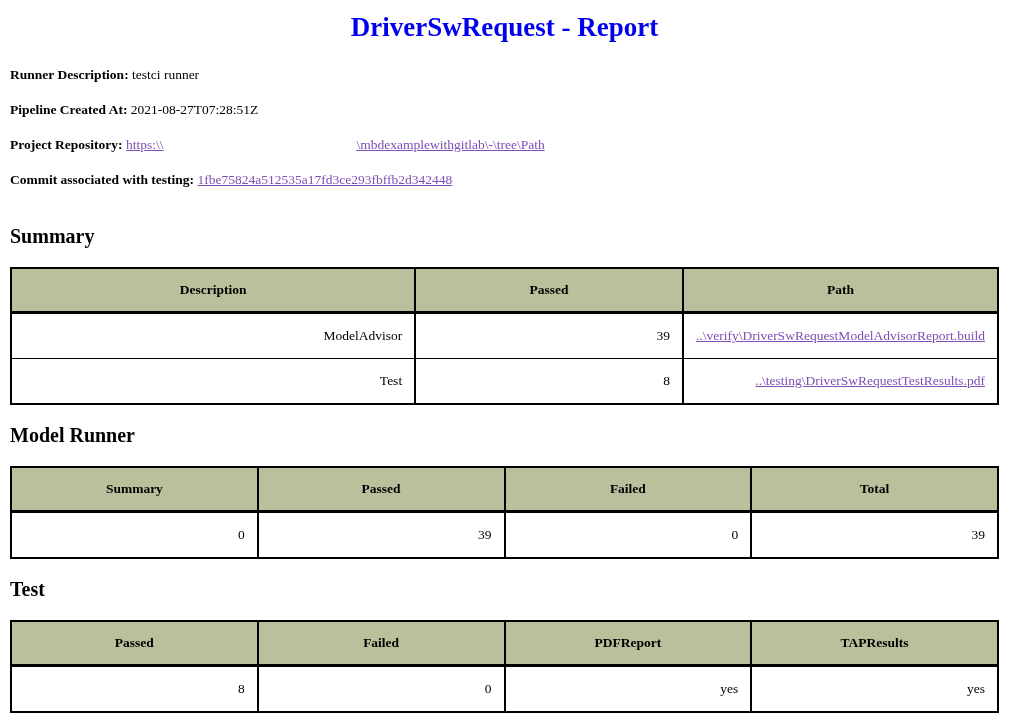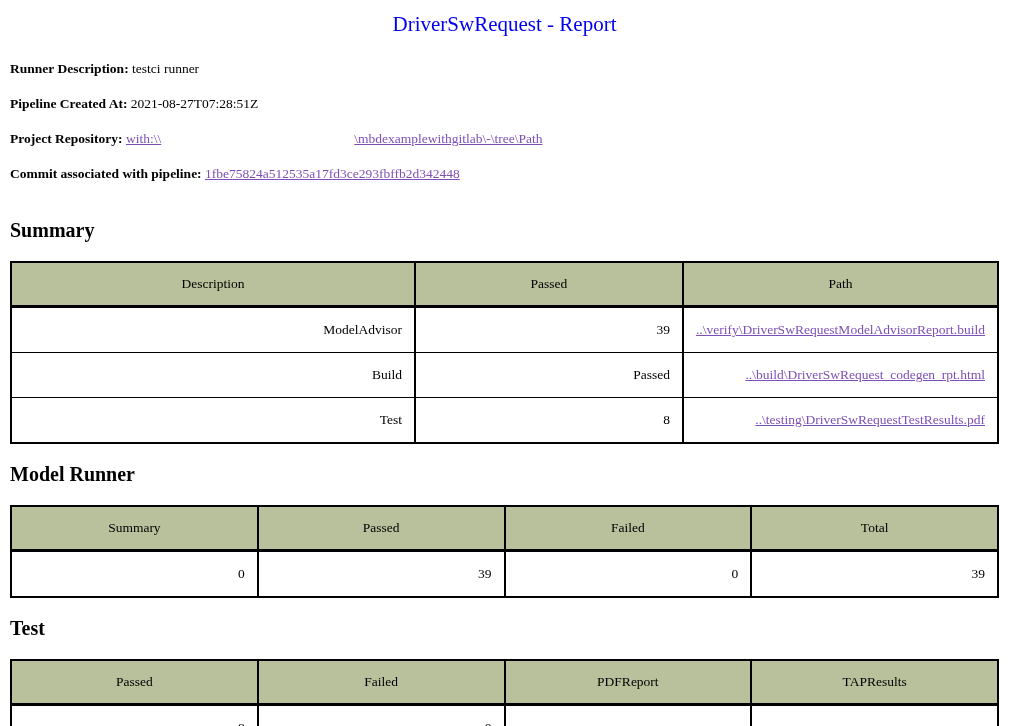--- a/index.html
+++ b/index.html
@@ -13,22 +13,22 @@
   body{
     font-family:"Liberation Serif","DejaVu Serif",serif;
     font-size:13.5px;
     color:#000;
     width:1012px;
     padding:4px 13px 10px 10px;
   }
   h1.report-title{
     text-align:center;
     color:var(--title-color);
-    font-size:21px;
-    font-weight:normal;
+    font-size:27px;
+    font-weight:bold;
     margin:8px 0 24px 0;
   }
   p.meta{
     margin:6px 0 20px 0;
     line-height:15px;
   }
   p.meta b{font-weight:bold;}
   a{
     color:var(--link-color);
     text-decoration:underline;
@@ -50,21 +50,21 @@
     border-collapse:collapse;
     border:2px solid var(--border-color);
     margin:0 0 7px 0;
   }
   th{
     background:var(--table-header-bg);
     border:2px solid var(--border-color);
     border-bottom-width:3px;
     padding:13px 8px;
     font-size:13.5px;
-    font-weight:normal;
+    font-weight:bold;
     text-align:center;
   }
   td{
     border:1px solid var(--border-color);
     border-left-width:2px;
     border-right-width:2px;
     padding:14px 12px;
     font-size:13.5px;
     text-align:right;
     background:#fff;
@@ -80,25 +80,25 @@
   <span>testci runner</span>
 </p>
 
 <p class="meta">
   <b>Pipeline Created At:</b>
   <span>2021-08-27T07:28:51Z</span>
 </p>
 
 <p class="meta">
   <b>Project Repository:</b>
-  <a><span>with:\\</span><span class="redacted-gap"></span><span>\mbdexamplewithgitlab\-\tree\Path</span></a>
+  <a><span>https:\\</span><span class="redacted-gap"></span><span>\mbdexamplewithgitlab\-\tree\Path</span></a>
 </p>
 
 <p class="meta">
-  <b>Commit associated with pipeline:</b>
+  <b>Commit associated with testing:</b>
   <a>1fbe75824a512535a17fd3ce293fbffb2d342448</a>
 </p>
 
 <h2 class="section-heading first-section">Summary</h2>
 
 <table>
   <colgroup>
     <col style="width:41.9%">
     <col style="width:27.8%">
     <col style="width:30.3%">
@@ -108,25 +108,20 @@
       <th>Description</th>
       <th>Passed</th>
       <th>Path</th>
     </tr>
   </thead>
   <tbody>
     <tr>
       <td>ModelAdvisor</td>
       <td>39</td>
       <td><a>..\verify\DriverSwRequestModelAdvisorReport.build</a></td>
-    </tr>
-    <tr>
-      <td>Build</td>
-      <td>Passed</td>
-      <td><a>..\build\DriverSwRequest_codegen_rpt.html</a></td>
     </tr>
     <tr>
       <td>Test</td>
       <td>8</td>
       <td><a>..\testing\DriverSwRequestTestResults.pdf</a></td>
     </tr>
   </tbody>
 </table>
 
 <h2 class="section-heading">Model Runner</h2>

